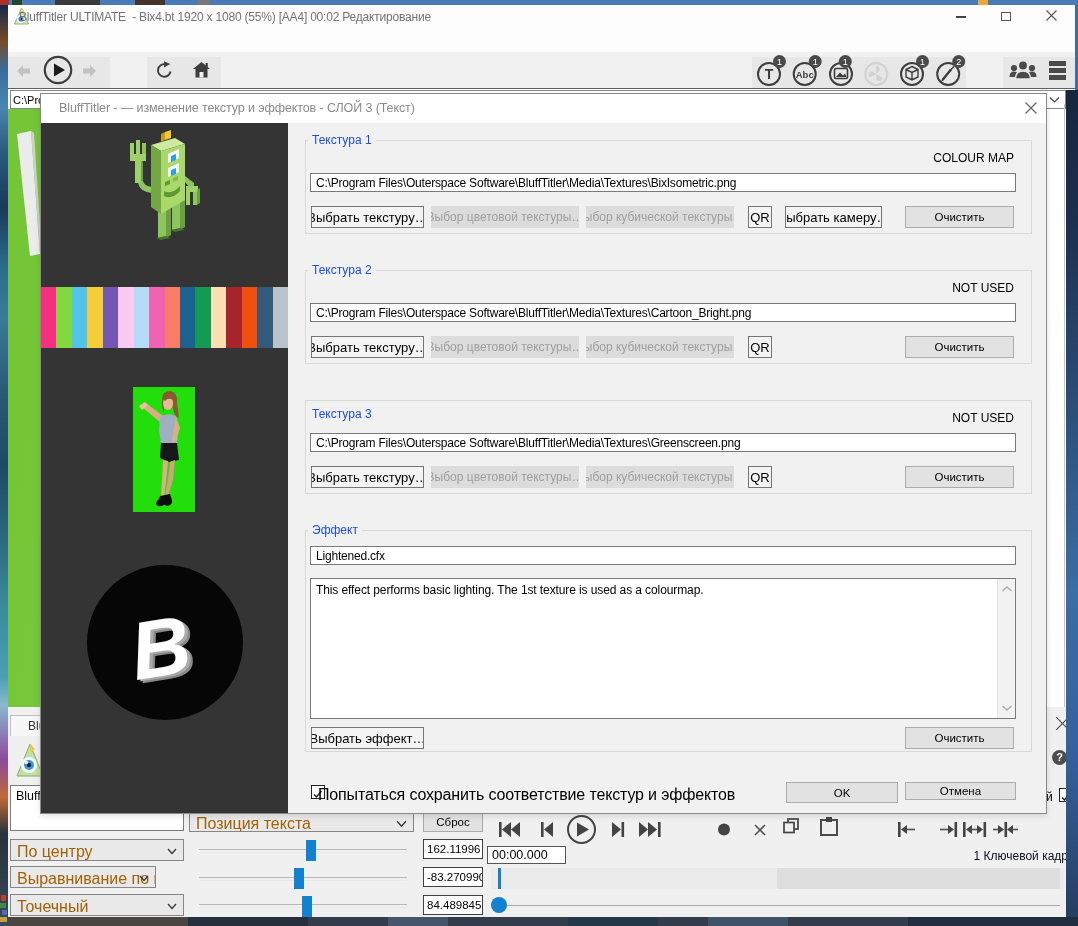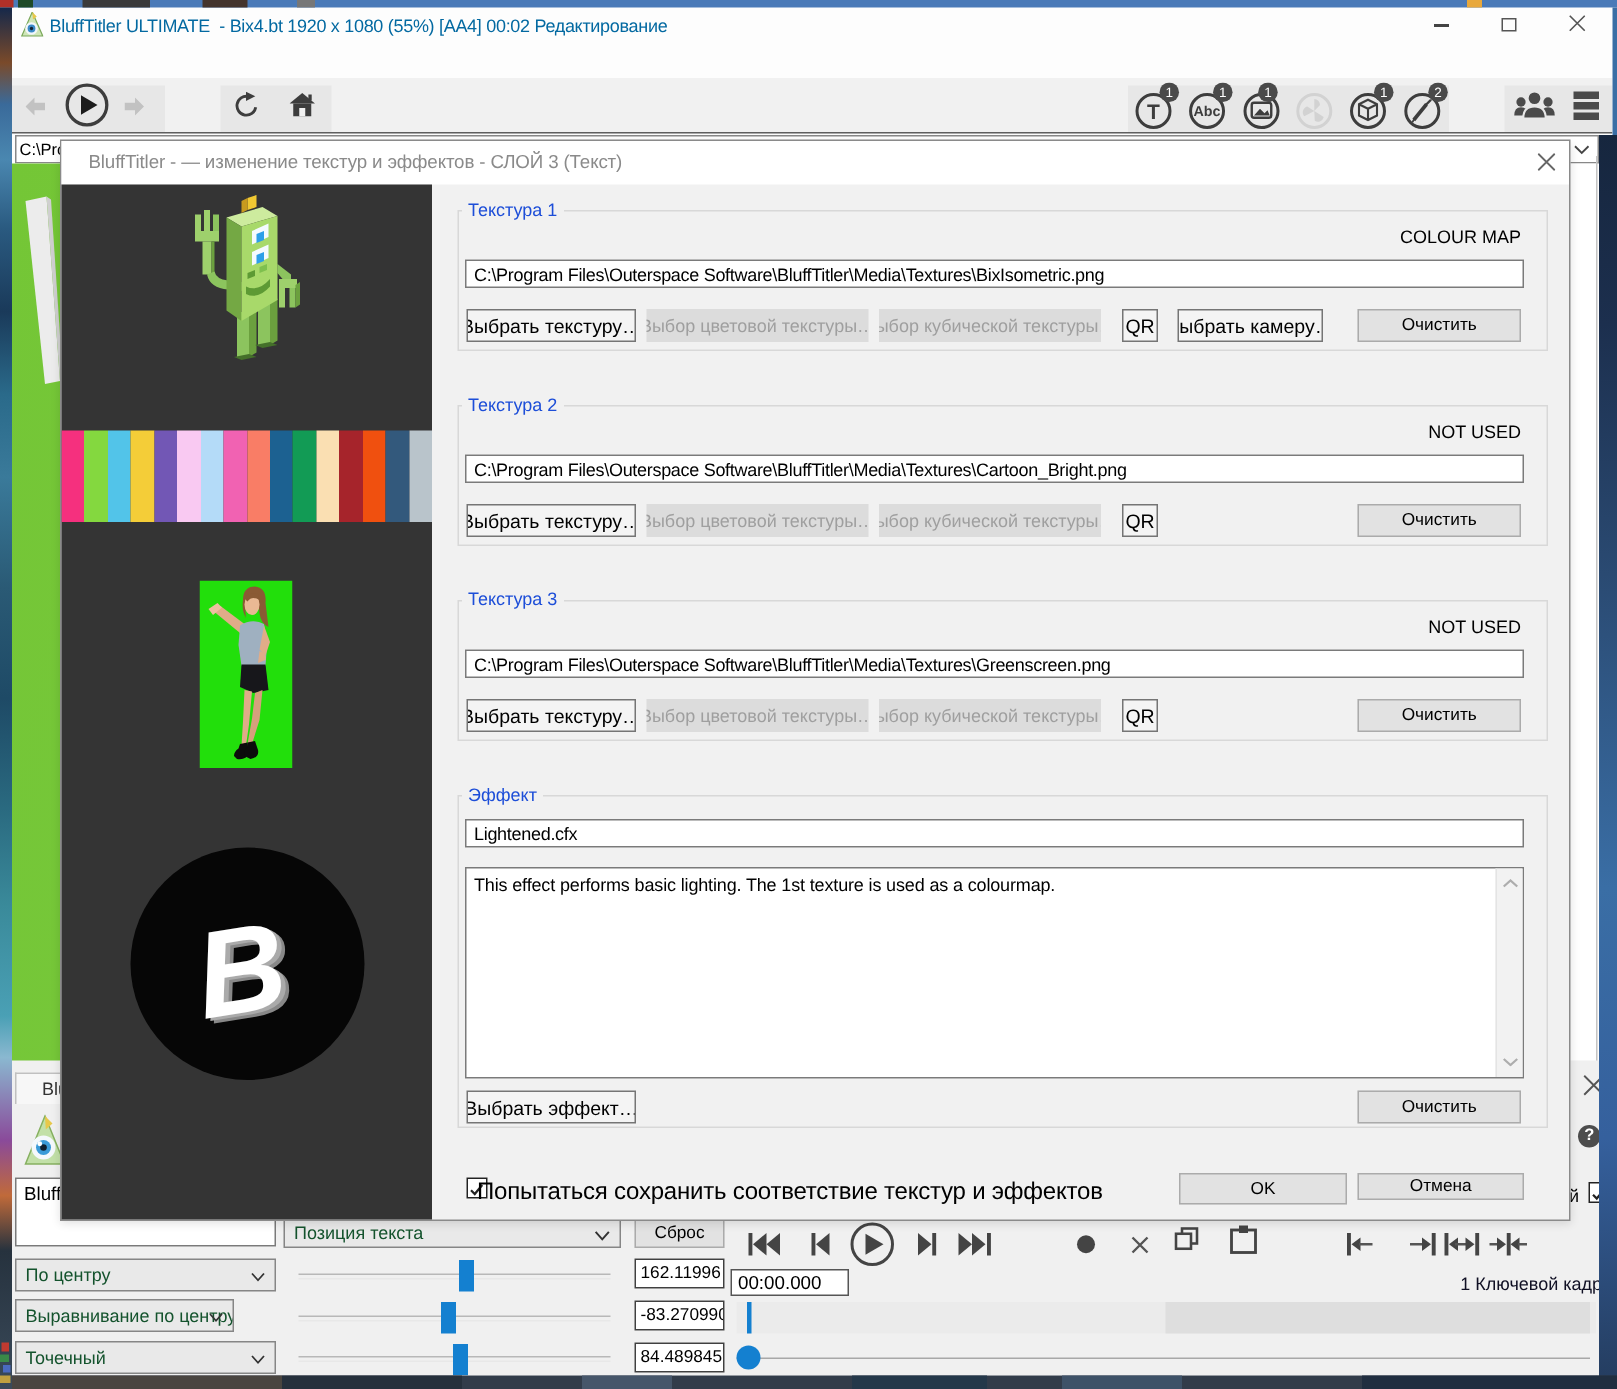--- a/index.html
+++ b/index.html
@@ -9,21 +9,21 @@
   .d { position:absolute; }
   .grpbox { position:absolute; width:727px; border:1px solid #d8d8d8; }
   .grplab { position:absolute; font-size:12px; color:#1d4ed8; background:#f1f1f1; padding:0 4px; }
   .gright { position:absolute; font-size:12px; color:#000; }
   .ginput { position:absolute; width:706px; height:19px; background:#fff; border:1px solid #7a7a7a; font-size:12px; letter-spacing:-0.2px; overflow:hidden; }
   .ginput span { position:absolute; left:5px; top:2px; white-space:nowrap; }
   .btn, .btn2, .btnd { position:absolute; height:22px; font-size:12px; text-align:center; overflow:hidden; white-space:nowrap; color:#000; display:flex; align-items:center; justify-content:center; }
   .btn { background:#f4f4f4; border:1px solid #757575; font-size:13px; }
   .btn2 { background:#e2e2e2; border:1px solid #ababab; font-size:11.5px; }
   .btnd { background:#dcdcdc; color:#9f9f9f; }
-  .combo { position:absolute; background:#e9e9e9; border:1px solid #868686; font-size:12px; color:#14532d; overflow:hidden; }
+  .combo { position:absolute; background:#e9e9e9; border:1px solid #868686; font-size:16px; color:#a16207; overflow:hidden; }
   .combo .ct { position:absolute; left:6px; top:3px; white-space:nowrap; }
   .combo svg { position:absolute; right:6px; top:8px; }
   .numbox { position:absolute; width:60px; height:20px; background:#fff; border:1px solid #404040; font-size:11.5px; overflow:hidden; white-space:nowrap; }
   .numbox span { position:absolute; left:3px; top:3px;text-align:center; }
   .strack { position:absolute; height:4px; border-top:1px solid #b8b8b8; border-bottom:1px solid #e8e8e8; }
   .shandle { position:absolute; width:10px; height:21px; background:#1480d0; }
 </style>
 </head>
 <body>
 <div id="root">
@@ -55,21 +55,21 @@
 
   <div class="d" id="win" style="left:8px;top:5px;width:1067px;height:912px;background:#fdfdfd;overflow:hidden;">
 
     <svg class="d" style="left:6px;top:3px;" width="15" height="17" viewBox="0 0 15 17">
       <polygon points="7.5,0 14.5,16 0.5,16" fill="#cfe6b8" stroke="#7aa85a" stroke-width="0.8"></polygon>
       <polygon points="7.5,0 10.5,3 8,5" fill="#e8c84a"></polygon>
       <circle cx="7" cy="11" r="4.2" fill="#f2f6fa"></circle>
       <circle cx="7" cy="11" r="2.6" fill="#3a8ac8"></circle>
       <circle cx="7" cy="11" r="1.1" fill="#123"></circle>
     </svg>
-    <div class="d" style="left:25px;top:5px;font-size:12px;letter-spacing:-0.2px;color:#0369a1;">BluffTitler ULTIMATE&nbsp; - Bix4.bt 1920 x 1080 (55%) [AA4] 00:02 Редактирование</div>
+    <div class="d" style="left:11px;top:5px;font-size:12px;letter-spacing:-0.2px;color:#737373;">BluffTitler ULTIMATE&nbsp; - Bix4.bt 1920 x 1080 (55%) [AA4] 00:02 Редактирование</div>
     <div class="d" style="left:948px;top:11px;width:10px;height:1.5px;background:#444;"></div>
     <div class="d" style="left:993px;top:7px;width:10px;height:9px;border:1px solid #555;"></div>
     <svg class="d" style="left:1038px;top:5px;" width="11" height="11" viewBox="0 0 11 11">
         <path d="M0.5 0.5 L10.5 10.5 M10.5 0.5 L0.5 10.5" stroke="#555" stroke-width="1.1"></path>
       </svg>
 
 
     <div class="d" style="left:0;top:47px;width:1067px;height:37px;background:#f1f1f1;border-bottom:1px solid #5f5f5f;">
       <div class="d" style="left:0;top:5px;width:102px;height:31px;background:#e7e7e7;"></div>
       <div class="d" style="left:139px;top:5px;width:74px;height:31px;background:#e7e7e7;"></div>
@@ -399,21 +399,21 @@
     <div class="ginput" style="left:269px;top:209px;">
         <span>C:\Program Files\Outerspace Software\BluffTitler\Media\Textures\Cartoon_Bright.png</span>
       </div>
     <div class="btn" style="left:270px;top:242px;width:113px;">Выбрать текстуру…</div>
     <div class="btnd" style="left:390px;top:242px;width:148px;">Выбор цветовой текстуры…</div>
     <div class="btnd" style="left:545px;top:242px;width:148px;">Выбор кубической текстуры…</div>
     <div class="btn" style="left:707px;top:242px;width:24px;">QR</div>
     <div class="btn2" style="left:864px;top:242px;width:109px;">Очистить</div>
 
     <div class="grpbox" style="left:264px;top:306px;height:94px;"></div>
-    <div class="grplab" style="left:267px;top:298px;">Текстура 3</div>
+    <div class="grplab" style="left:267px;top:313px;">Текстура 3</div>
     <div class="gright" style="left:264px;top:317px;width:709px;text-align:right;">NOT USED</div>
     <div class="ginput" style="left:269px;top:339px;">
         <span>C:\Program Files\Outerspace Software\BluffTitler\Media\Textures\Greenscreen.png</span>
       </div>
     <div class="btn" style="left:270px;top:372px;width:113px;">Выбрать текстуру…</div>
     <div class="btnd" style="left:390px;top:372px;width:148px;">Выбор цветовой текстуры…</div>
     <div class="btnd" style="left:545px;top:372px;width:148px;">Выбор кубической текстуры…</div>
     <div class="btn" style="left:707px;top:372px;width:24px;">QR</div>
     <div class="btn2" style="left:864px;top:372px;width:109px;">Очистить</div>
 

